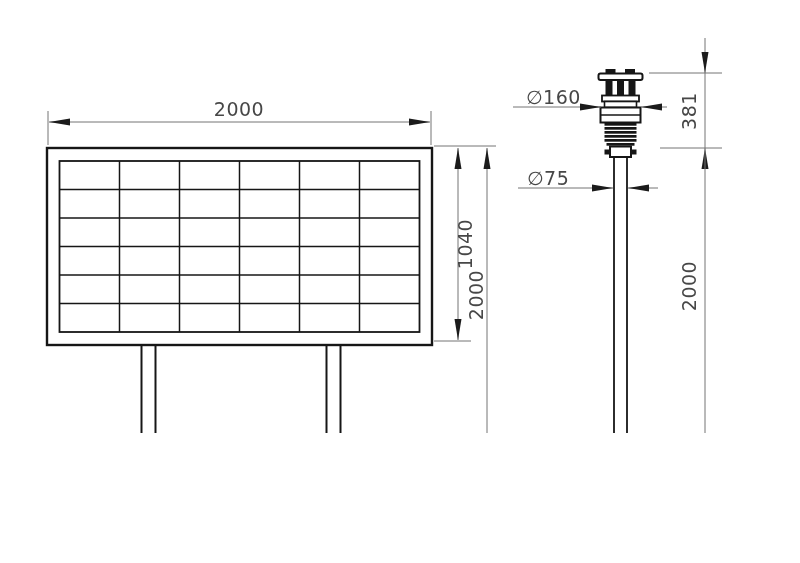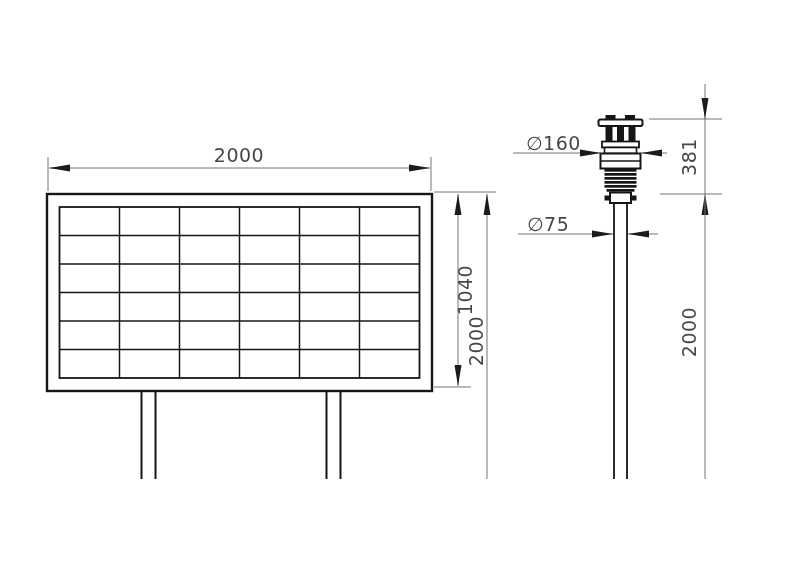--- a/index.html
+++ b/index.html
@@ -1,19 +1,19 @@
 <!DOCTYPE html>
 <html style="--bg: #ffffff; --obj: #161616; --dim: #747474; --txt: #474747; --arrow: #1b1b1b;"><head>
 <meta charset="utf-8">
 <style>
   :root{
     --bg:#ffffff; --obj:#161616; --dim:#747474; --txt:#474747; --arrow:#1b1b1b;
   }
   html,body{margin:0;padding:0;background:var(--bg);}
-  .stage{position:relative;width:800px;height:433px;background:var(--bg);overflow:hidden;margin-top:46px;}
+  .stage{position:relative;width:800px;height:433px;background:var(--bg);overflow:hidden;}
   svg{display:block;}
   .obj{stroke:var(--obj);fill:none;}
   .objfill{fill:var(--obj);stroke:none;}
   .whitefill{fill:#ffffff;}
   .dim{stroke:var(--dim);stroke-width:1;fill:none;}
   .arrow{fill:var(--arrow);stroke:none;}
   .dim-text{
     font-family:"DejaVu Sans", sans-serif;
     font-size:19px;
     letter-spacing:.5px;

